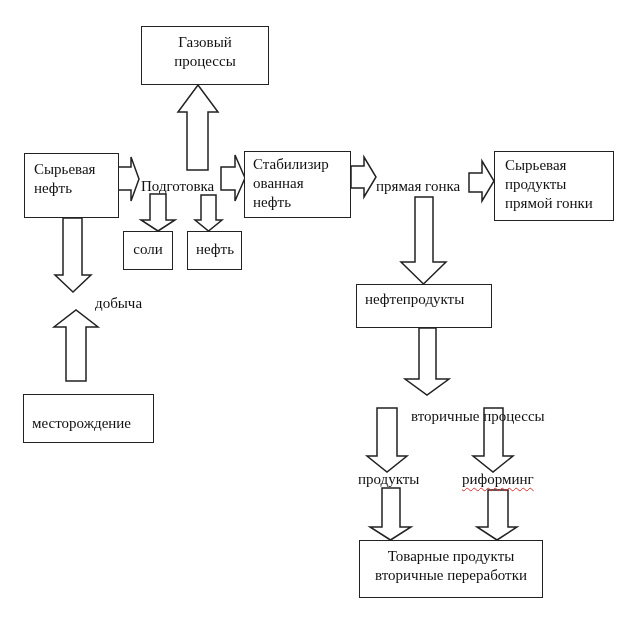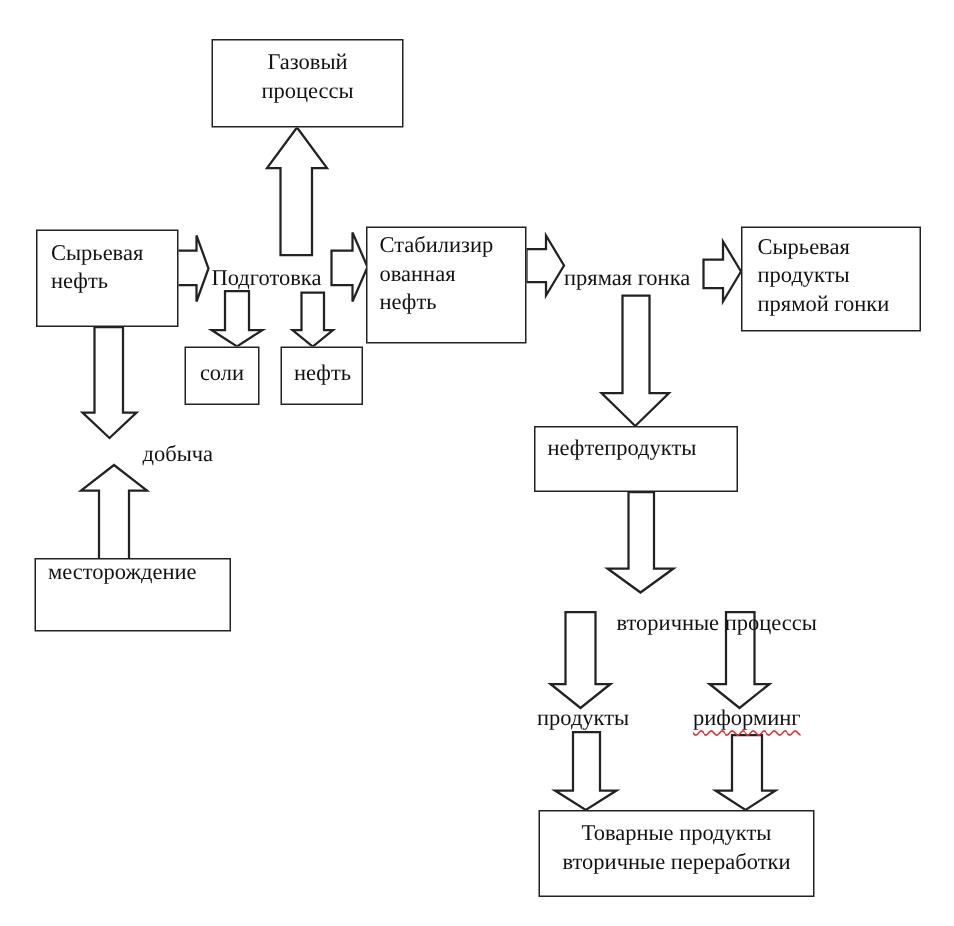--- a/index.html
+++ b/index.html
@@ -43,42 +43,42 @@
 </div>
 
 <div class="box" style="left:123px; top:231px; width:50px; height:39px; text-align:center; padding-top:8px;">
   <span>соли</span>
 </div>
 
 <div class="box" style="left:187px; top:231px; width:55px; height:39px; padding:8px 0 0 8px;">
   <span>нефть</span>
 </div>
 
-<div class="box" style="left:244px; top:151px; width:107px; height:78px; padding:3px 0 0 8px; line-height:19px;">
+<div class="box" style="left:244px; top:151px; width:107px; height:67px; padding:3px 0 0 8px; line-height:19px;">
   <div>Стабилизир</div>
   <div>ованная</div>
   <div>нефть</div>
 </div>
 
 <div class="box" style="left:494px; top:151px; width:120px; height:70px; padding:4px 0 0 10px; line-height:19px;">
   <div>Сырьевая</div>
   <div>продукты</div>
   <div>прямой гонки</div>
 </div>
 
 <div class="box" style="left:356px; top:284px; width:136px; height:44px; padding:5px 0 0 8px;">
   <span>нефтепродукты</span>
 </div>
 
 <div class="box" style="left:359px; top:540px; width:184px; height:58px; text-align:center; padding-top:6px;">
   <div>Товарные продукты</div>
   <div>вторичные переработки</div>
 </div>
 
-<div class="box" style="left:23px; top:372px; width:131px; height:49px; padding:0 0 0 8px;">
+<div class="box" style="left:23px; top:394px; width:131px; height:49px; padding:19px 0 0 8px;">
   <span>месторождение</span>
 </div>
 
 <div class="lbl" style="left:141px; top:177px;">Подготовка</div>
 <div class="lbl" style="left:376px; top:177px;">прямая гонка</div>
 <div class="lbl" style="left:367px; top:407px;margin-left:44px;">вторичные процессы</div>
 <div class="lbl" style="left:358px; top:470px;">продукты</div>
 <div class="lbl wavy" style="left:462px; top:470px;">риформинг</div>
 <div class="lbl" style="left:47px; top:294px;margin-left:48px;">добыча</div>
 

